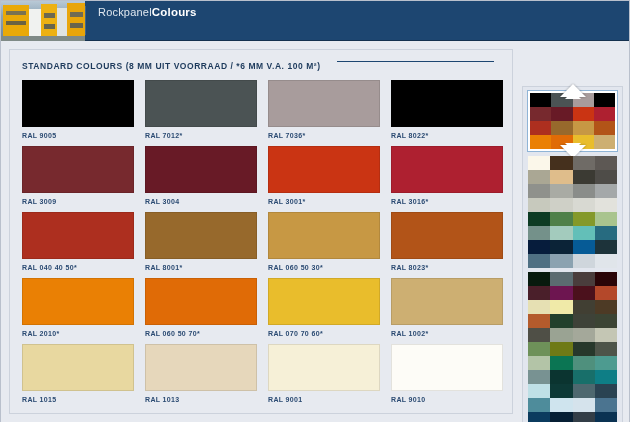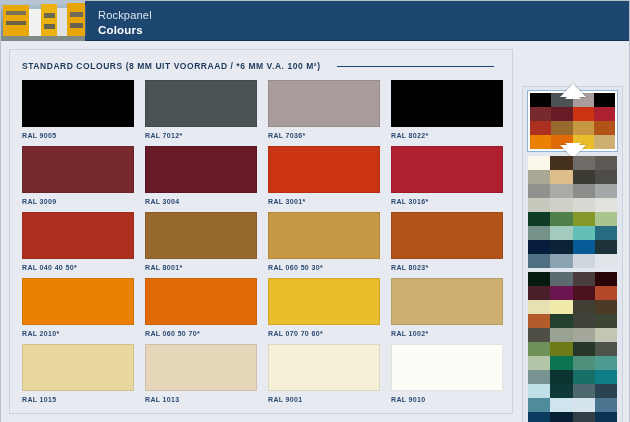--- a/index.html
+++ b/index.html
@@ -57,21 +57,20 @@
   .header-sep {
     width: 1px;
     background: #3f648c;
     margin: 5px 0;
     flex: 0 0 auto;
   }
 
   .header-titles {
     padding: 4px 0 0 12px;
     display: flex;
-    flex-direction: column;
     justify-content: center;
   }
   .brand {
     color: #dfe7ef;
     font-size: 11px;
     line-height: 15px;
     letter-spacing: .2px;
   }
   .brand-sub {
     color: #ffffff;
@@ -95,21 +94,20 @@
     left: 8px;
     top: 8px;
     width: 504px;
     height: 365px;
     background: #e7eaf0;
     border: 1px solid #ccd2dc;
   }
 
   .section-head {
     display: flex;
-    align-items: center;
     padding: 11px 10px 0 12px;
     gap: 10px;
   }
   .section-title {
     color: #1d3a5c;
     font-size: 8.5px;
     font-weight: bold;
     letter-spacing: .55px;
     white-space: nowrap;
   }

